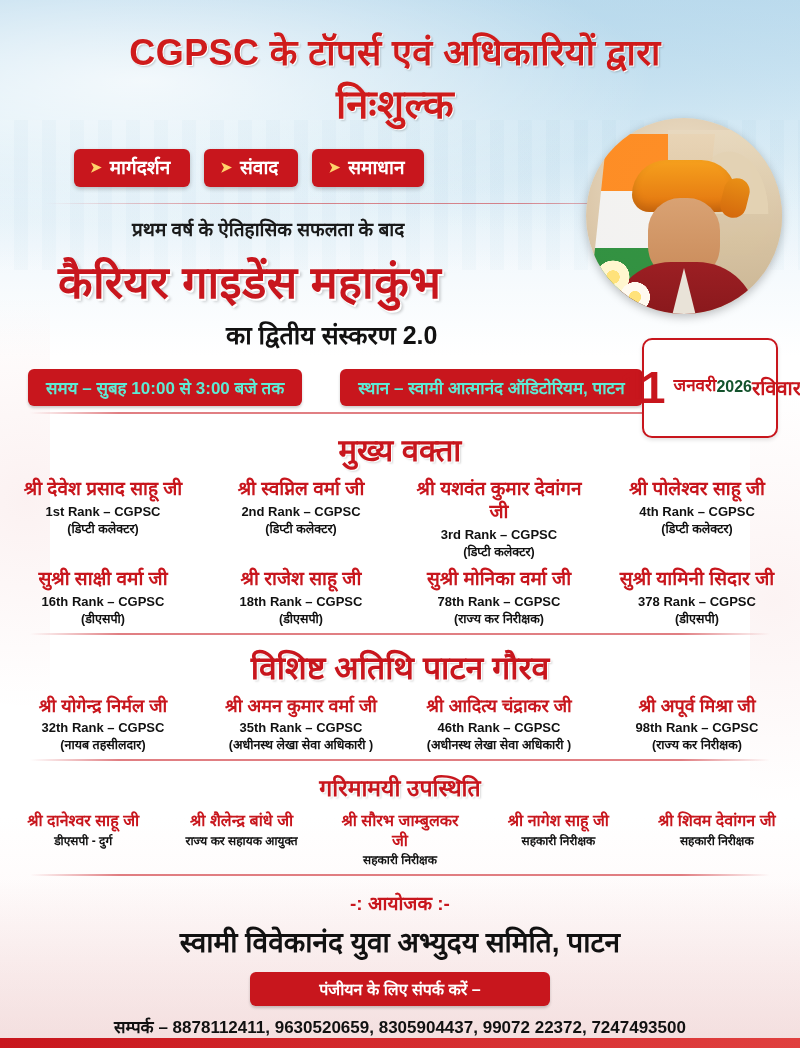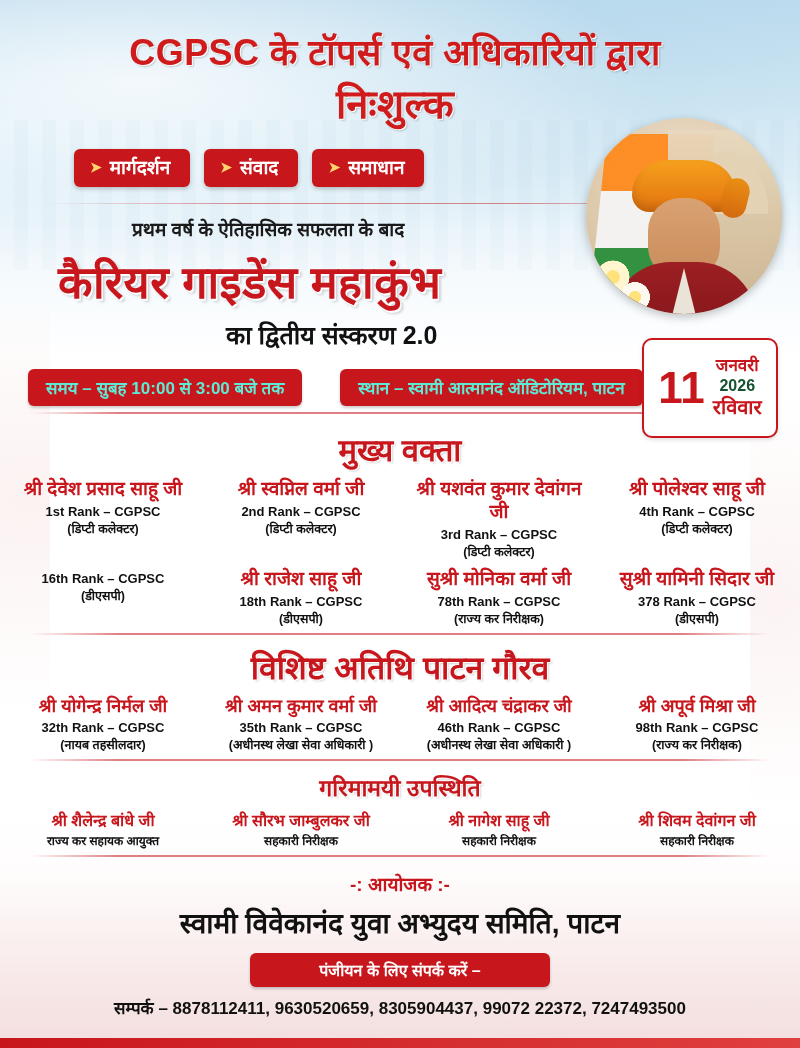--- a/index.html
+++ b/index.html
@@ -172,21 +172,21 @@
     position:absolute; right: 22px; top: 338px;
     width: 136px; height: 100px;
     border: 2px solid #c8161d;
     border-radius: 10px;
     background: #ffffff;
     display:flex; align-items:center; justify-content:center; gap:8px;
     box-shadow: 0 2px 4px rgba(0,0,0,.12);
     z-index: 6;
   }
   .date-badge .daynum{ color:#c8161d; font-weight:900; font-size:44px; line-height:1; }
-  .date-badge .dcol{ display:flex; flex-direction:column; align-items:center; }
+  .date-badge .dcol{ display:flex; flex-direction:row; align-items:flex-start; }
   .date-badge .mon{ color:#c8161d; font-weight:800; font-size:17px; line-height:1.1; }
   .date-badge .yr{ color:#14532d; font-weight:700; font-size:16px; line-height:1.25;}
   .date-badge .dow{ color:#c8161d; font-weight:800; font-size:20px; line-height:1.15;}
 
   
   .bars{
     display:flex; gap: 16px; align-items:center; margin: 18px 0 0 14px;
   }
   .bar{
     background:#c8161d; color:#5eead4; font-weight:700; font-size:17px;
@@ -334,20 +334,21 @@
       </div>
       <div class="cell">
         <div class="nm">श्री पोलेश्वर साहू जी</div>
         <div class="rk">4th Rank – CGPSC</div>
         <div class="ps">(डिप्टी कलेक्टर)</div>
       </div>
     </div>
 
     <div class="grid">
       <div class="cell">
+        <div class="nm">सुश्री साक्षी वर्मा जी</div>
         <div class="rk">16th Rank – CGPSC</div>
         <div class="ps">(डीएसपी)</div>
       </div>
       <div class="cell">
         <div class="nm">श्री राजेश साहू जी</div>
         <div class="rk">18th Rank – CGPSC</div>
         <div class="ps">(डीएसपी)</div>
       </div>
       <div class="cell">
         <div class="nm">सुश्री मोनिका वर्मा जी</div>
@@ -387,20 +388,24 @@
         <div class="ps">(राज्य कर निरीक्षक)</div>
       </div>
     </div>
 
     <div class="divider"></div>
 
     <div class="sec-head h3">गरिमामयी उपस्थिति</div>
 
     <div class="grid g5">
       <div class="cell">
+        <div class="nm">श्री दानेश्वर साहू जी</div>
+        <div class="ps">डीएसपी - दुर्ग</div>
+      </div>
+      <div class="cell">
         <div class="nm">श्री शैलेन्द्र बांधे जी</div>
         <div class="ps">राज्य कर सहायक आयुक्त</div>
       </div>
       <div class="cell">
         <div class="nm">श्री सौरभ जाम्बुलकर जी</div>
         <div class="ps">सहकारी निरीक्षक</div>
       </div>
       <div class="cell">
         <div class="nm">श्री नागेश साहू जी</div>
         <div class="ps">सहकारी निरीक्षक</div>

